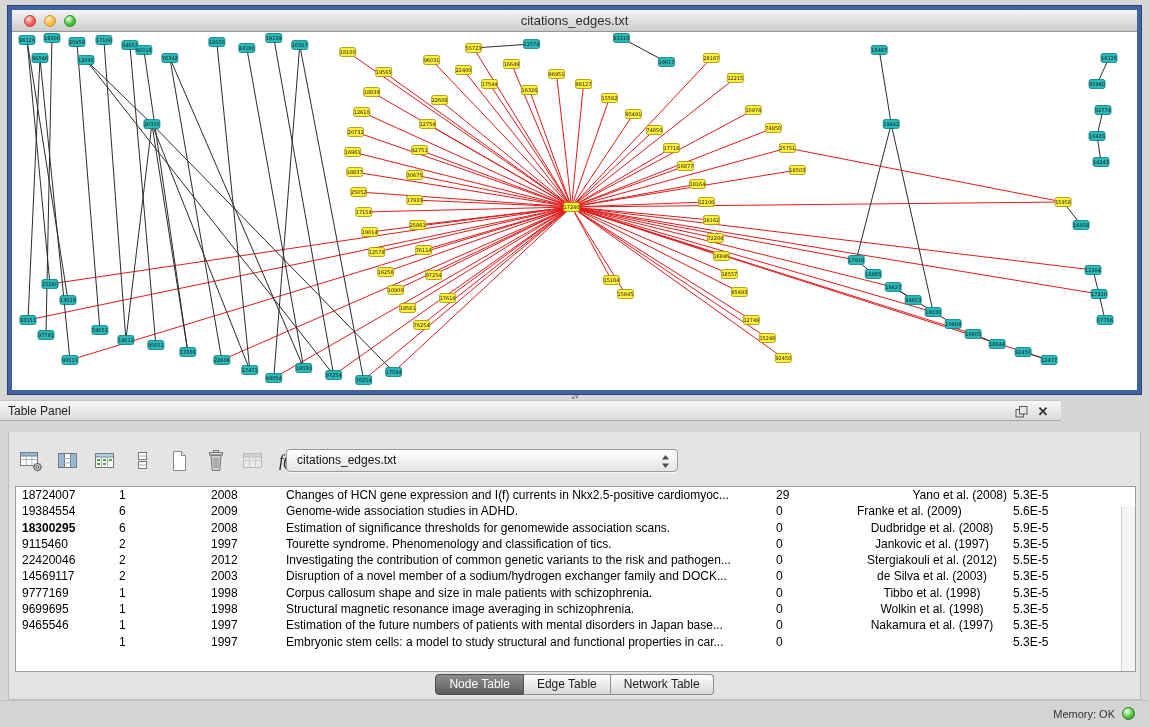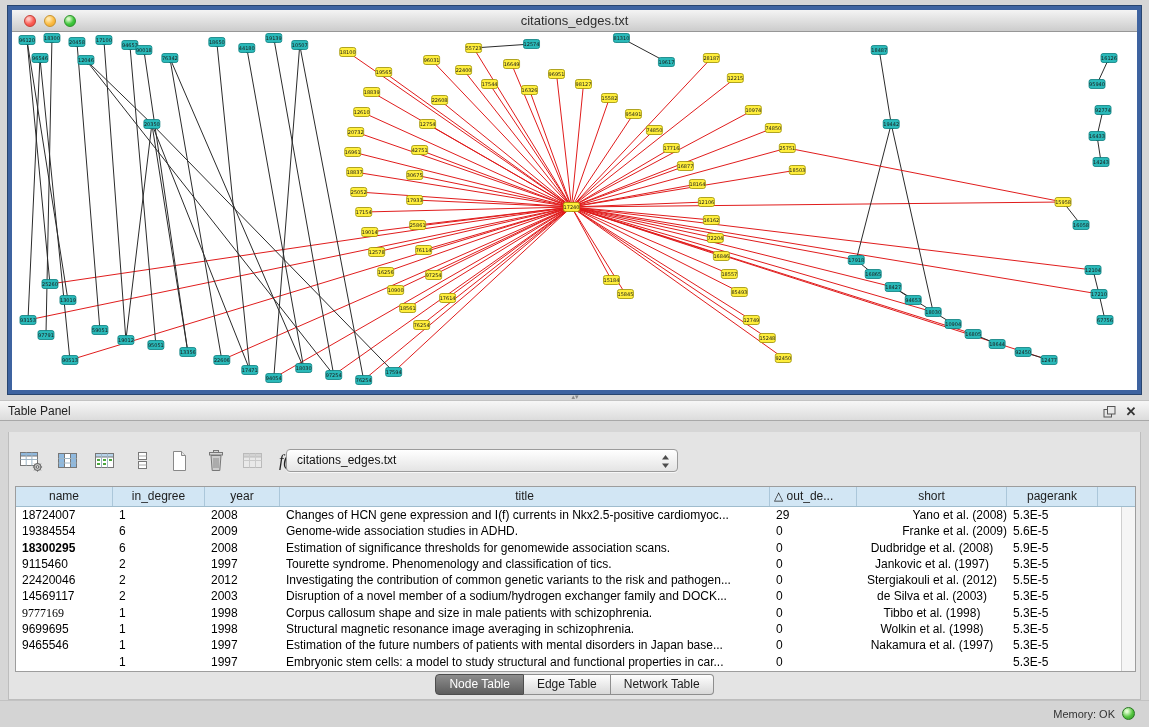--- a/index.html
+++ b/index.html
@@ -19,21 +19,21 @@
   .light.green{background:radial-gradient(circle at 35% 30%, #d9f7c8 10%, #3fc63c 55%, #2fae2c);border:1px solid #2c942a}
   .window-title{text-align:center;line-height:21px;font-size:13px;color:#2e2e2e}
   .canvas{flex:1;position:relative;background:#fff;overflow:hidden}
   .canvas svg{position:absolute;left:0;top:0;width:100%;height:100%}
 
   
   .splitter-handle{position:absolute;left:566px;top:394px;width:18px;height:7px;
     color:#8a8a8a;font-size:7px;line-height:6px;text-align:center}
 
   
-  .table-panel-bar{position:absolute;left:0;top:400px;width:1149px;height:21px;
+  .table-panel-bar{position:absolute;left:0;top:400px;width:1061px;height:21px;
     background:linear-gradient(#f7f7f7,#dcdcdc);border-top:1px solid #c3c3c3;border-bottom:1px solid #a8a8a8}
   .table-panel-bar .bar-title{position:absolute;left:8px;top:0;line-height:20px;font-size:12px;color:#222}
   .bar-btn{position:absolute;top:3px;width:16px;height:15px;display:flex;align-items:center;justify-content:center;cursor:default}
   .bar-btn.float{right:32px}
   .bar-btn.close{right:10px;font-size:13px;font-weight:bold;color:#333}
 
   .panel-body{position:absolute;left:8px;top:432px;width:1133px;height:268px;
     background:#e4e4e4;border:1px solid #bdbdbd;border-top:none}
 
   
@@ -735,47 +735,37 @@
     <span>citations_edges.txt</span>
     <span class="arrows">
       <svg width="9" height="15">
           <path d="M4.5 1 L8 5.5 H1z" fill="#4c4c4c"></path>
           <path d="M4.5 14 L1 9.5 H8z" fill="#4c4c4c"></path>
         </svg>
     </span>
   </div>
 
   <div class="grid">
-    <div class="grid-header">
-        <div class="gh-cell" style="width: 97px;">name</div>
-        <div class="gh-cell" style="width: 92px;">in_degree</div>
-        <div class="gh-cell" style="width: 75px;">year</div>
-        <div class="gh-cell" style="width: 490px;">title</div>
-        <div class="gh-cell sorted" style="width: 87px;">△ out_de...</div>
-        <div class="gh-cell" style="width: 150px;">short</div>
-        <div class="gh-cell" style="width: 91px;">pagerank</div>
-        <div class="gh-cell filler"></div>
-      </div>
     <div>
         <div class="grid-row">
           <div class="gr-cell" style="width: 97px;">18724007</div>
           <div class="gr-cell" style="width: 92px;">1</div>
           <div class="gr-cell" style="width: 75px;">2008</div>
           <div class="gr-cell" style="width: 490px;">Changes of HCN gene expression and I(f) currents in Nkx2.5-positive cardiomyoc...</div>
           <div class="gr-cell" style="width: 87px;">29</div>
           <div class="gr-cell" style="width: 150px; text-align: right; padding-left: 0px;">Yano et al. (2008)</div>
           <div class="gr-cell" style="width: 91px;">5.3E-5</div>
         </div>
         <div class="grid-row">
           <div class="gr-cell" style="width: 97px;">19384554</div>
           <div class="gr-cell" style="width: 92px;">6</div>
           <div class="gr-cell" style="width: 75px;">2009</div>
           <div class="gr-cell" style="width: 490px;">Genome-wide association studies in ADHD.</div>
           <div class="gr-cell" style="width: 87px;">0</div>
-          <div class="gr-cell" style="width: 150px; text-align: right; padding-left: 0px;">Franke et al. (2009)</div>
+          <div class="gr-cell" style="width: 150px; text-align: left; padding-left: 0px;">Franke et al. (2009)</div>
           <div class="gr-cell" style="width: 91px;">5.6E-5</div>
         </div>
         <div class="grid-row">
           <div class="gr-cell" style="width: 97px; font-weight: bold;">18300295</div>
           <div class="gr-cell" style="width: 92px;">6</div>
           <div class="gr-cell" style="width: 75px;">2008</div>
           <div class="gr-cell" style="width: 490px;">Estimation of significance thresholds for genomewide association scans.</div>
           <div class="gr-cell" style="width: 87px;">0</div>
           <div class="gr-cell" style="width: 150px; text-align: center; padding-left: 0px;">Dudbridge et al. (2008)</div>
           <div class="gr-cell" style="width: 91px;">5.9E-5</div>
@@ -801,21 +791,21 @@
         <div class="grid-row">
           <div class="gr-cell" style="width: 97px;">14569117</div>
           <div class="gr-cell" style="width: 92px;">2</div>
           <div class="gr-cell" style="width: 75px;">2003</div>
           <div class="gr-cell" style="width: 490px;">Disruption of a novel member of a sodium/hydrogen exchanger family and DOCK...</div>
           <div class="gr-cell" style="width: 87px;">0</div>
           <div class="gr-cell" style="width: 150px; text-align: center; padding-left: 0px;">de Silva et al. (2003)</div>
           <div class="gr-cell" style="width: 91px;">5.3E-5</div>
         </div>
         <div class="grid-row">
-          <div class="gr-cell" style="width: 97px; font-family: Liberation Serif, serif;">9777169</div>
+          <div class="gr-cell" style="width: 97px;">9777169</div>
           <div class="gr-cell" style="width: 92px;">1</div>
           <div class="gr-cell" style="width: 75px;">1998</div>
           <div class="gr-cell" style="width: 490px;">Corpus callosum shape and size in male patients with schizophrenia.</div>
           <div class="gr-cell" style="width: 87px;">0</div>
           <div class="gr-cell" style="width: 150px; text-align: center; padding-left: 0px;">Tibbo et al. (1998)</div>
           <div class="gr-cell" style="width: 91px;">5.3E-5</div>
         </div>
         <div class="grid-row">
           <div class="gr-cell" style="width: 97px;">9699695</div>
           <div class="gr-cell" style="width: 92px;">1</div>

